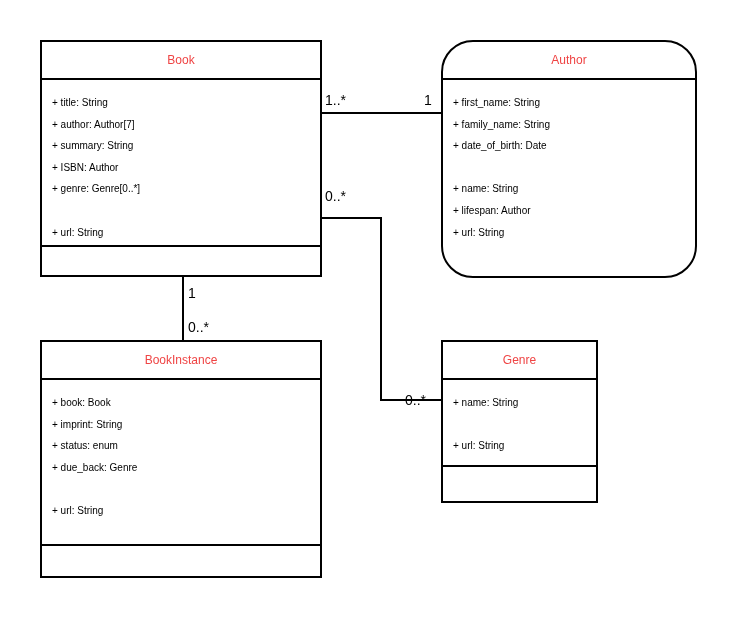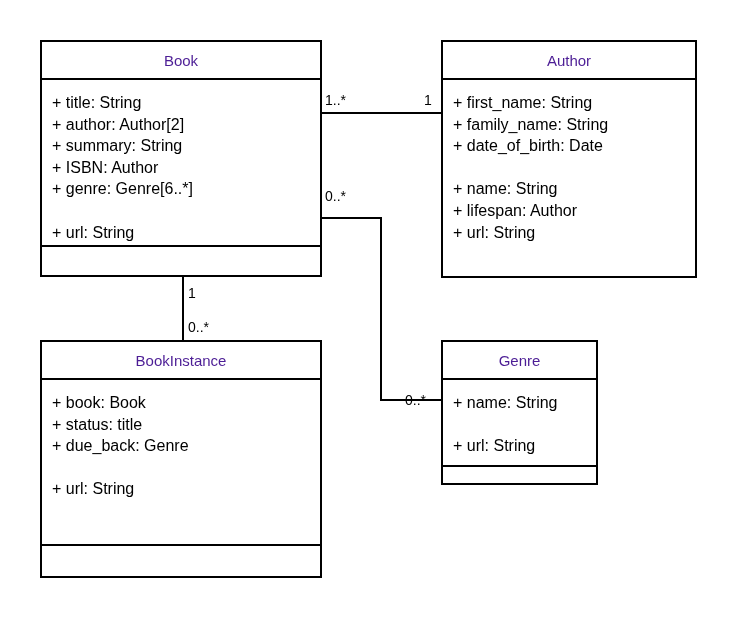--- a/index.html
+++ b/index.html
@@ -16,39 +16,39 @@
     overflow: hidden;
   }
   .uml-class {
     position: absolute;
     box-sizing: border-box;
     border: 2px solid #000000;
     background: #ffffff;
   }
   .class-name {
     text-align: center;
-    font-size: 15px;
-    color: #4c1d95;
+    font-size: 12px;
+    color: #ef4444;
     line-height: 1;
     display: flex;
     align-items: center;
     justify-content: center;
     box-sizing: border-box;
   }
   .divider {
     height: 2px;
     background: #000000;
     width: 100%;
   }
   .attr-compartment {
     box-sizing: border-box;
     padding: 12px 0 10px 10px;
   }
   .attr-row {
-    font-size: 16px;
+    font-size: 10px;
     color: #000000;
     line-height: 21.6px;
     white-space: pre;
   }
   .attr-row.spacer {
     height: 21.6px;
   }
   .empty-compartment {
     box-sizing: border-box;
   }
@@ -80,60 +80,61 @@
     <polyline points="322,218 381,218 381,400 441,400" fill="none" stroke="#000000" stroke-width="2"></polyline>
 
     <polyline points="183,277 183,340" fill="none" stroke="#000000" stroke-width="2"></polyline>
   </svg>
 
   <div class="uml-class" style="left:40px; top:40px; width:282px; height:237px;">
     <div class="class-name" style="height:36px;">Book</div>
     <div class="divider"></div>
     <div class="attr-compartment" style="height:165px;">
       <div class="attr-row">+ title: String</div>
-      <div class="attr-row">+ author: Author[2]</div>
+      <div class="attr-row">+ author: Author[7]</div>
       <div class="attr-row">+ summary: String</div>
       <div class="attr-row">+ ISBN: Author</div>
-      <div class="attr-row">+ genre: Genre[6..*]</div>
+      <div class="attr-row">+ genre: Genre[0..*]</div>
       <div class="attr-row spacer"></div>
       <div class="attr-row">+ url: String</div>
     </div>
     <div class="divider"></div>
     <div class="empty-compartment" style="height:28px;"></div>
   </div>
 
-  <div class="uml-class" style="left:441px; top:40px; width:256px; height:238px;">
+  <div class="uml-class" style="left:441px; top:40px; width:256px; height:238px;border-radius:32px;">
     <div class="class-name" style="height:36px;">Author</div>
     <div class="divider"></div>
     <div class="attr-compartment" style="height:198px;">
       <div class="attr-row">+ first_name: String</div>
       <div class="attr-row">+ family_name: String</div>
       <div class="attr-row">+ date_of_birth: Date</div>
       <div class="attr-row spacer"></div>
       <div class="attr-row">+ name: String</div>
       <div class="attr-row">+ lifespan: Author</div>
       <div class="attr-row">+ url: String</div>
     </div>
   </div>
 
   <div class="uml-class" style="left:40px; top:340px; width:282px; height:238px;">
     <div class="class-name" style="height:36px;text-align:center;">BookInstance</div>
     <div class="divider"></div>
     <div class="attr-compartment" style="height:164px;">
       <div class="attr-row">+ book: Book</div>
-      <div class="attr-row">+ status: title</div>
+      <div class="attr-row">+ imprint: String</div>
+      <div class="attr-row">+ status: enum</div>
       <div class="attr-row">+ due_back: Genre</div>
       <div class="attr-row spacer"></div>
       <div class="attr-row">+ url: String</div>
     </div>
     <div class="divider"></div>
     <div class="empty-compartment" style="height:32px;"></div>
   </div>
 
-  <div class="uml-class" style="left:441px; top:340px; width:157px; height:145px;">
+  <div class="uml-class" style="left:441px; top:340px; width:157px; height:163px;">
     <div class="class-name" style="height:36px;">Genre</div>
     <div class="divider"></div>
     <div class="attr-compartment" style="height:85px;">
       <div class="attr-row">+ name: String</div>
       <div class="attr-row spacer"></div>
       <div class="attr-row">+ url: String</div>
     </div>
     <div class="divider"></div>
     <div class="empty-compartment" style="height:32px;"></div>
   </div>

